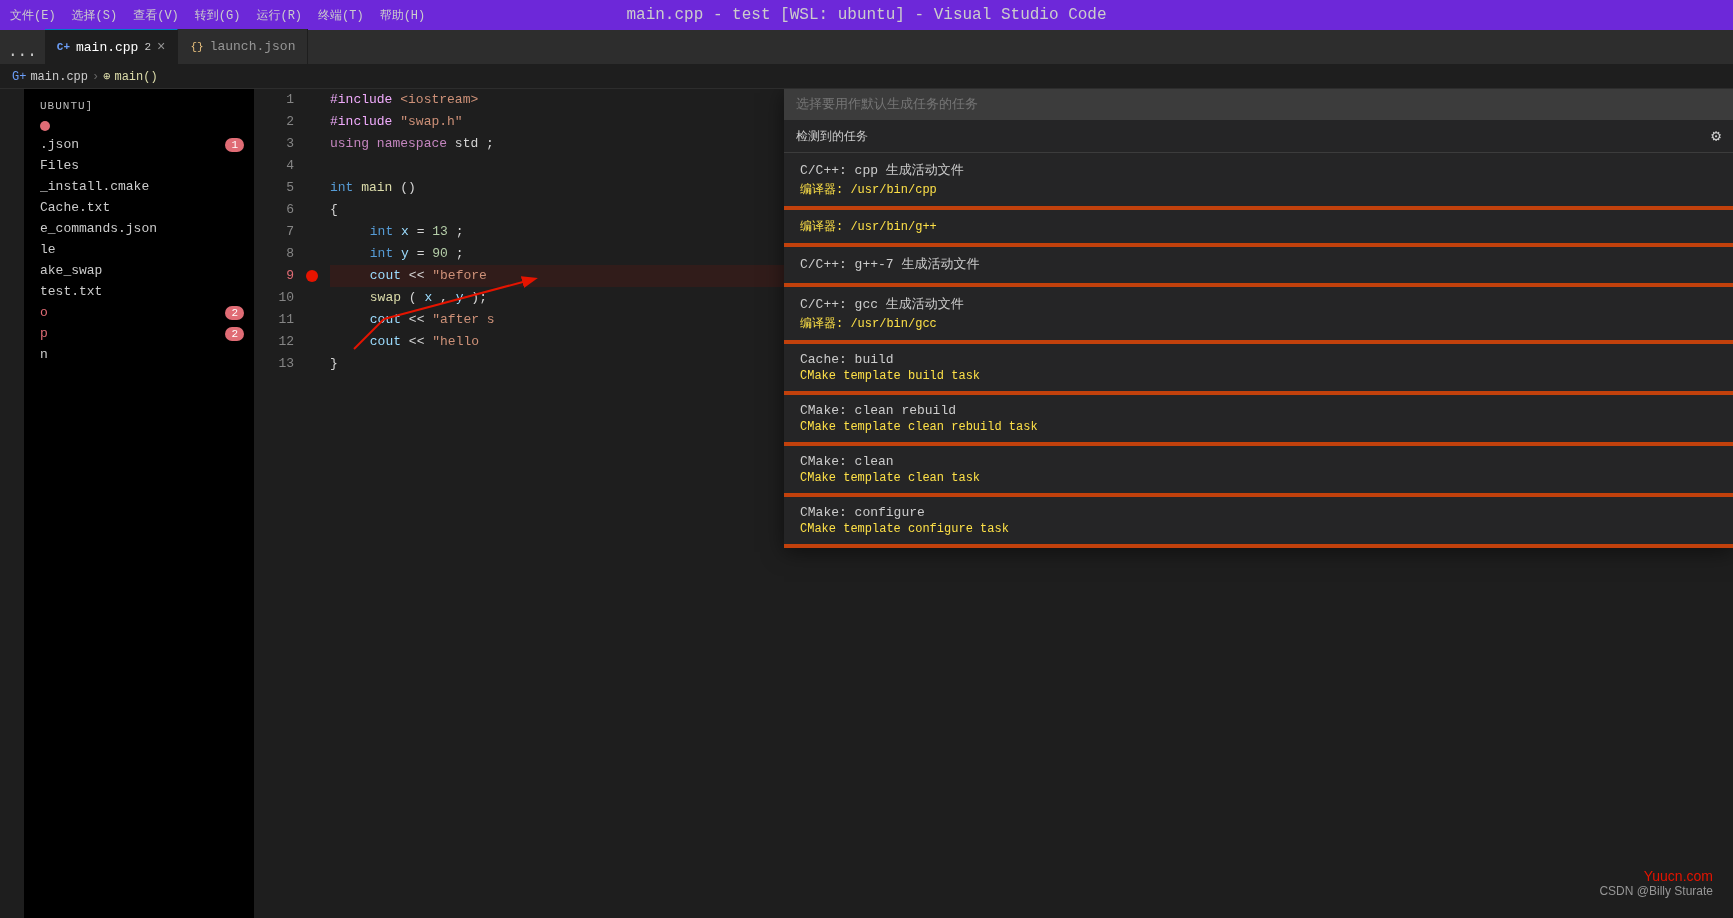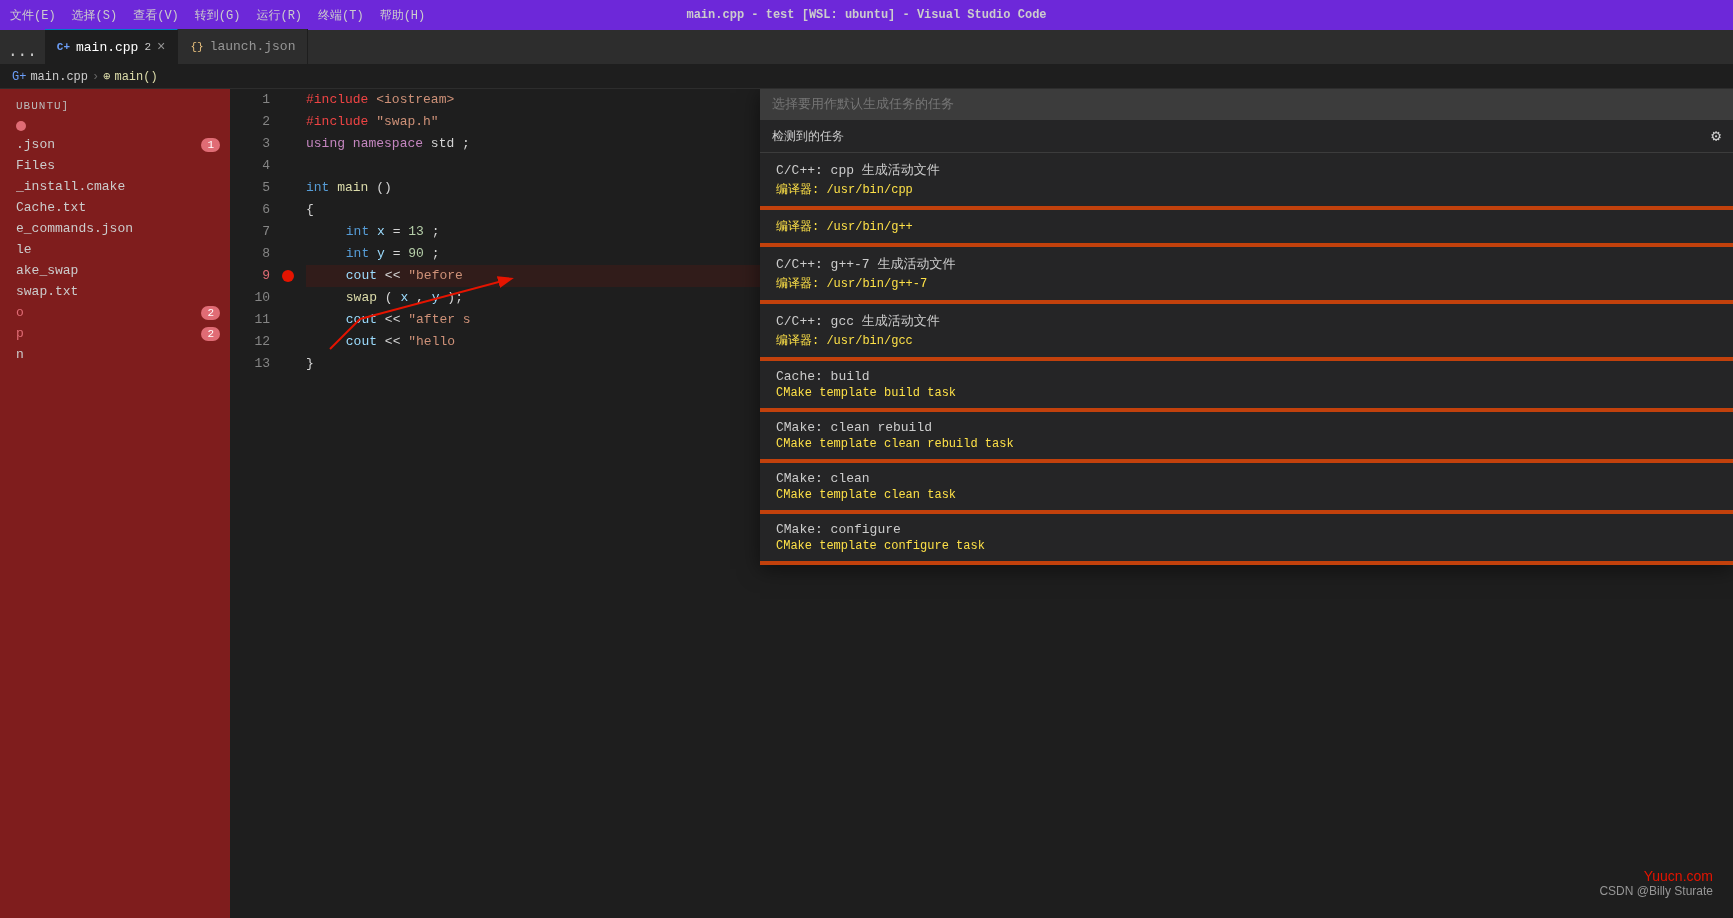--- a/index.html
+++ b/index.html
@@ -27,23 +27,22 @@
     }
     .title-bar-left {
       display: flex;
       gap: 16px;
       font-size: 12px;
     }
     .title-bar-center {
       position: absolute;
       left: 50%;
       transform: translateX(-50%);
-      font-size: 12px;
-      color: #cccccc;
-      font-weight: bold;
+      font-size: 16px;
+      color: #cccccc;
     }
 
     
     .tab-bar {
       background: #2d2d2d;
       height: 35px;
       display: flex;
       align-items: flex-end;
       border-bottom: 1px solid #1e1e1e;
     }
@@ -94,24 +93,25 @@
 
     
     .main-layout {
       display: flex;
       height: calc(918px - 30px - 35px - 24px);
     }
 
     
     .sidebar {
       width: 230px;
-      background: #7f1d1d;
+      background: #000000;
       overflow: hidden;
       flex-shrink: 0;
       padding-top: 8px;
+      margin-left: 24px;
     }
     .sidebar-item {
       display: flex;
       align-items: center;
       justify-content: space-between;
       padding: 3px 10px 3px 16px;
       font-size: 13px;
       cursor: pointer;
       color: #cccccc;
     }
@@ -169,21 +169,21 @@
       line-height: 22px;
       overflow: hidden;
     }
     .code-line {
       height: 22px;
       line-height: 22px;
       white-space: nowrap;
       position: relative;
     }
     
-    .kw-include { color: #ef4444; margin-top: 9px; }
+    .kw-include { color: #f0abfc; margin-top: 9px; }
     .kw-type { color: #569cd6; }
     .kw-namespace { color: #c586c0; }
     .kw-using { color: #c586c0; }
     .str { color: #ce9178; }
     .fn { color: #dcdcaa; }
     .num { color: #b5cea8; }
     .header-include { color: #ce9178; }
     .var { color: #9cdcfe; }
 
     
@@ -330,21 +330,21 @@
     <div class="sidebar-item">
       <span>e_commands.json</span>
     </div>
     <div class="sidebar-item">
       <span>le</span>
     </div>
     <div class="sidebar-item">
       <span>ake_swap</span>
     </div>
     <div class="sidebar-item">
-      <span>swap.txt</span>
+      <span>test.txt</span>
     </div>
     <div class="sidebar-item highlighted" style="color:#e06c75;">
       <span>o</span>
       <span class="sidebar-badge">2</span>
     </div>
     <div class="sidebar-item highlighted" style="color:#e06c75;">
       <span>p</span>
       <span class="sidebar-badge">2</span>
     </div>
     <div class="sidebar-item">
@@ -508,21 +508,20 @@
 
       <div class="task-item">
         <div class="task-item-title">C/C++: cpp 生成活动文件</div>
         <div class="task-item-subtitle">编译器: /usr/bin/cpp</div>
       </div>
       <div class="task-item">
         <div class="task-item-subtitle">编译器: /usr/bin/g++</div>
       </div>
       <div class="task-item">
         <div class="task-item-title">C/C++: g++-7 生成活动文件</div>
-        <div class="task-item-subtitle">编译器: /usr/bin/g++-7</div>
       </div>
       <div class="task-item">
         <div class="task-item-title">C/C++: gcc 生成活动文件</div>
         <div class="task-item-subtitle">编译器: /usr/bin/gcc</div>
       </div>
       <div class="task-item">
         <div class="task-item-title">Cache: build</div>
         <div class="task-item-subtitle">CMake template build task</div>
       </div>
       <div class="task-item">

